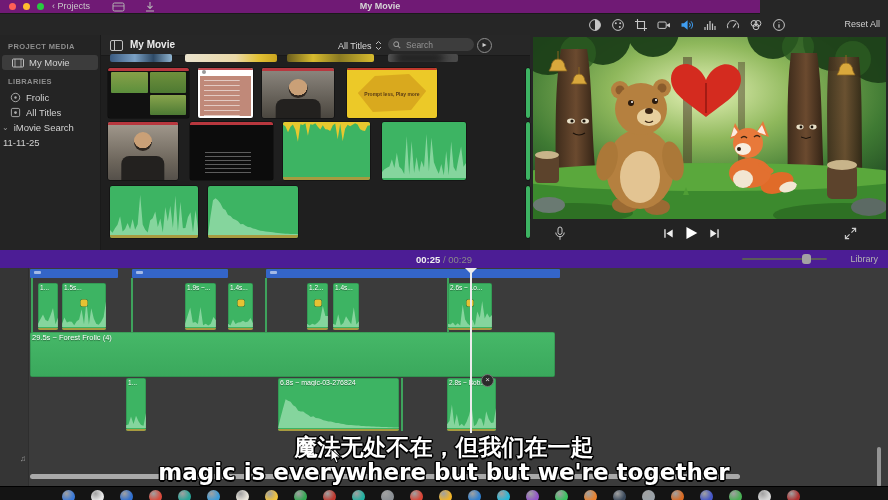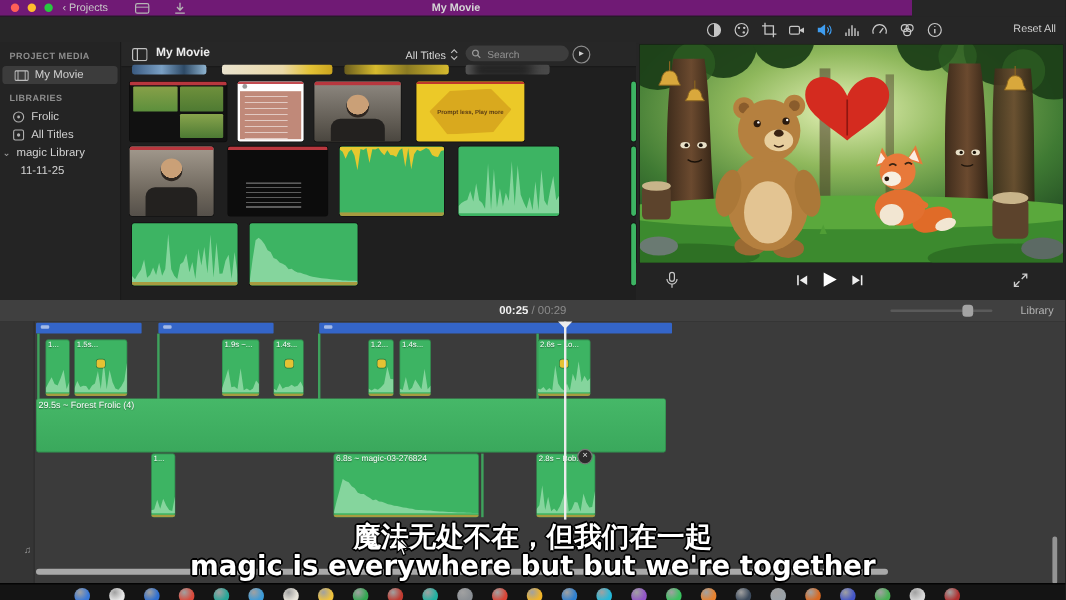--- a/index.html
+++ b/index.html
@@ -60,21 +60,21 @@
 
   
   .inspector{left:530px;top:14px;width:358px;height:22px;background:#262626;display:flex;align-items:center;}
   .insp-ic{margin-left:9px;width:14px;height:14px;flex:0 0 auto;}
   .reset{position:absolute;right:8px;top:5px;font-size:9px;color:#cfcfcf;}
   .viewer{left:533px;top:37px;width:353px;height:182px;background:#000;overflow:hidden;}
   .player{left:530px;top:219px;width:358px;height:31px;background:#232323;}
   .pbtn{position:absolute;top:7px;}
 
   
-  .ttoolbar{left:0;top:250px;width:888px;height:18px;background:#404040;border-bottom:1px solid #222;}
+  .ttoolbar{left:0;top:250px;width:888px;height:18px;background:#4c1d95;border-bottom:1px solid #222;}
   .timecode{position:absolute;left:0;right:0;top:4px;text-align:center;font-size:9.5px;color:#f0f0f0;font-weight:bold;}
   .timecode .total{color:#8a8a8a;font-weight:normal;}
   .zslider{position:absolute;left:742px;top:8px;width:85px;height:2px;background:#5a5a5a;border-radius:1px;}
   .zknob{position:absolute;left:60px;top:-4px;width:9px;height:10px;border-radius:3px;background:#a3a3a3;}
   .settings{position:absolute;right:10px;top:4px;font-size:9px;color:#b4b4b4;}
 
   
   .timeline{left:0;top:268px;width:888px;height:218px;background:#3b3b3b;}
   .tl-gutter{position:absolute;left:0;top:0;width:28px;height:218px;background:#353535;border-right:1px solid #2e2e2e;}
   .bluebar{position:absolute;top:1px;height:9px;background:#3465c8;border-radius:1px;}
@@ -212,24 +212,24 @@
       <span class="sb-ic">
         <svg width="11" height="11" viewBox="0 0 12 12">
             <rect x="1.5" y="1.5" width="9" height="9" rx="1.5" fill="none" stroke="#b0b0b0"></rect>
             <circle cx="6" cy="6" r="1.5" fill="#b0b0b0"></circle>
           </svg>
         </span>
       <span>All Titles</span>
     </div>
     <div class="sb-row" style="top:85px">
       <span style="margin-left:2px;font-size:8px;color:#9a9a9a">⌄</span>
-      <span>magic Library</span>
+      <span>iMovie Search</span>
     </div>
     <div class="sb-row" style="top:100px">
-      <span style="margin-left:17px">11-11-25</span>
+      <span style="margin-left:3px">11-11-25</span>
     </div>
   </div>
 
   <div class="abs browser">
     <div class="bheader">
       <span style="position:absolute;left:9px;top:5px">
         <svg width="13" height="11" viewBox="0 0 13 11">
             <rect x=".5" y=".5" width="12" height="10" rx="1.5" fill="none" stroke="#c0c0c0"></rect>
             <path d="M4.5 .5v10" stroke="#c0c0c0"></path>
           </svg>

